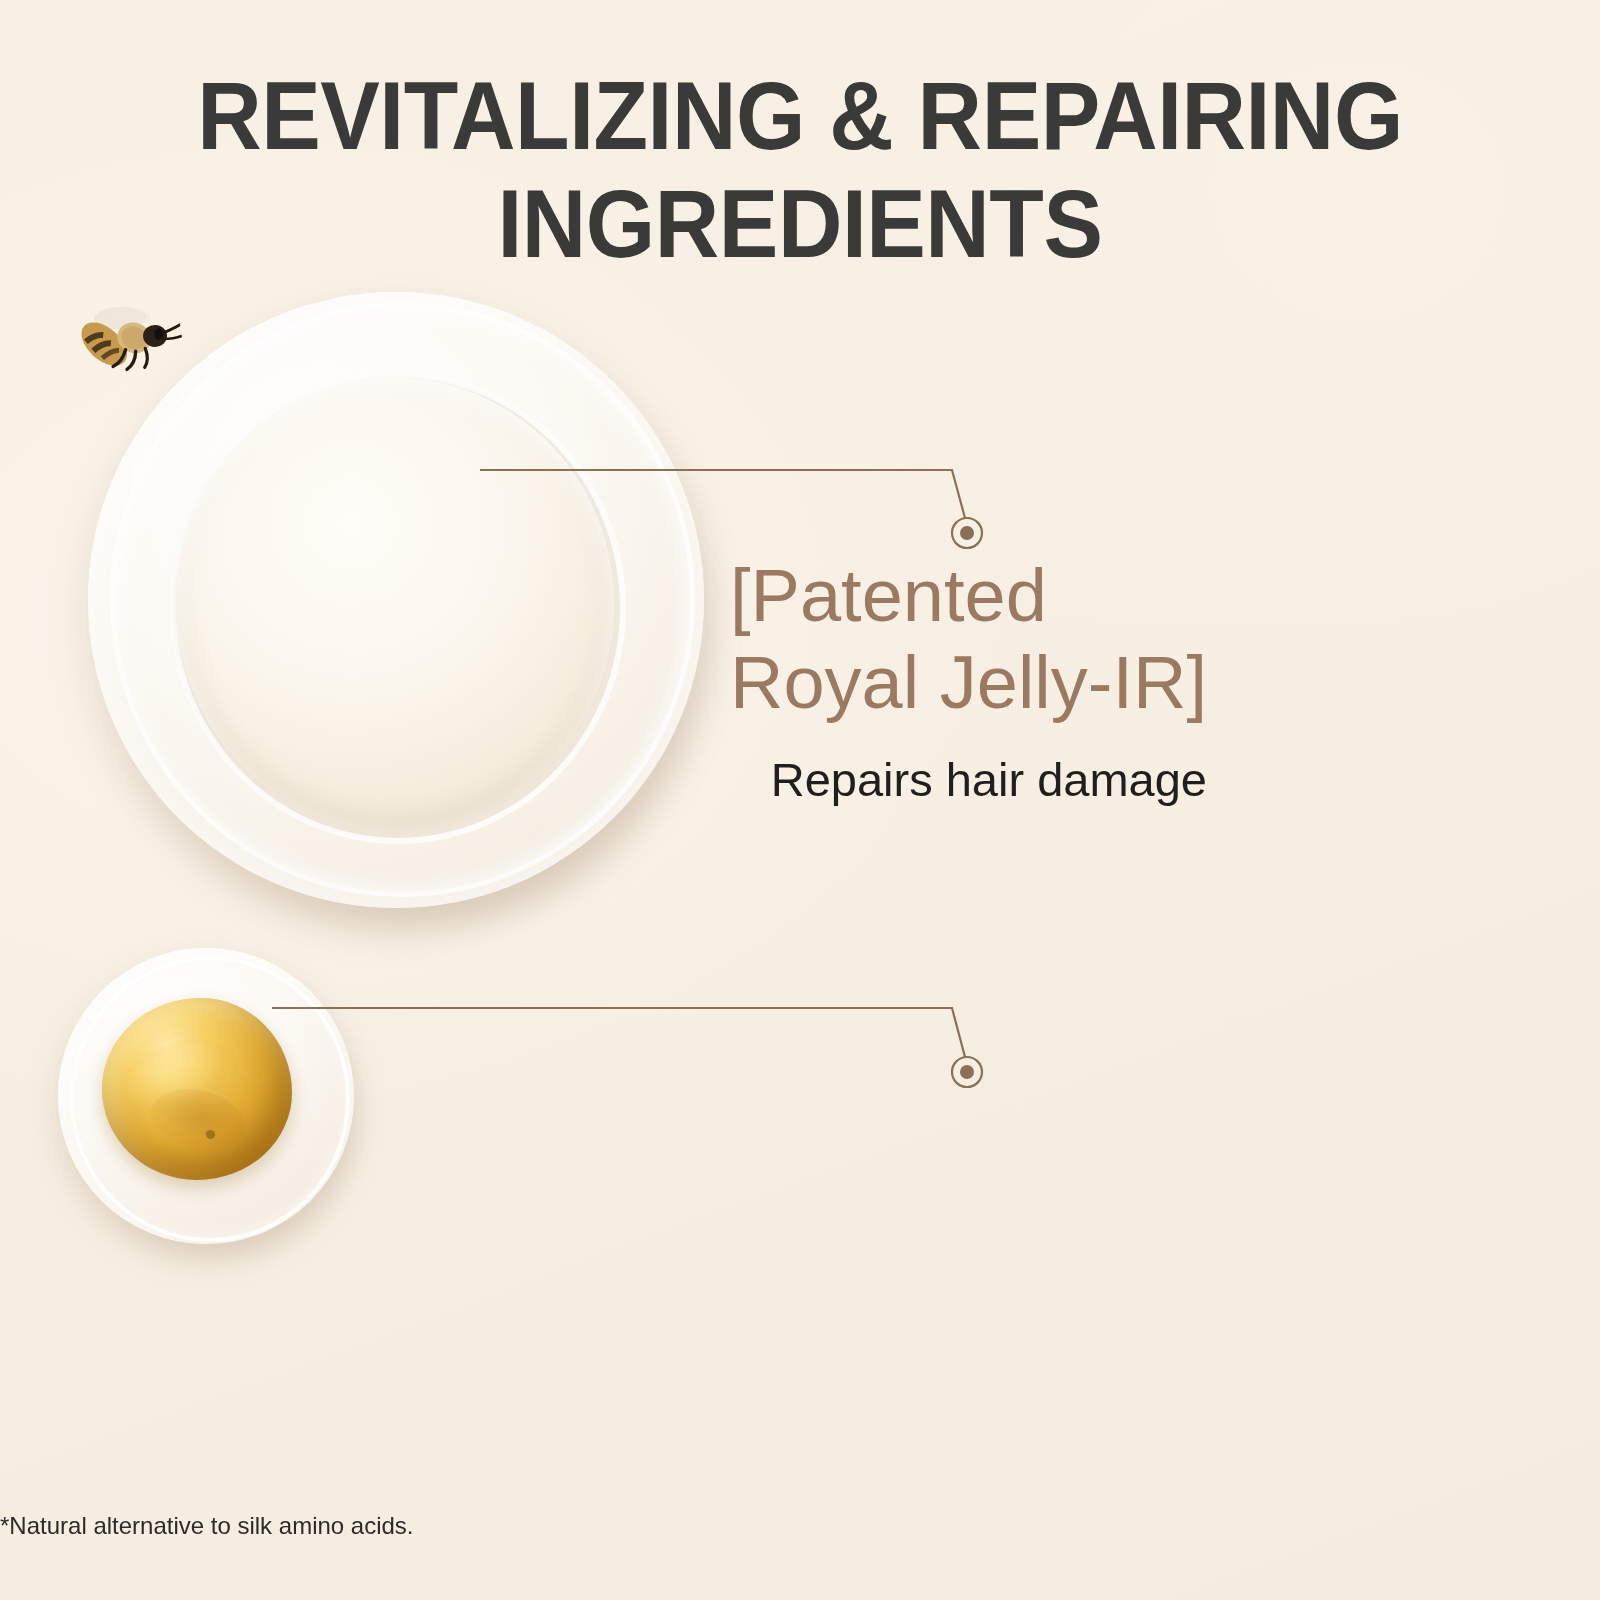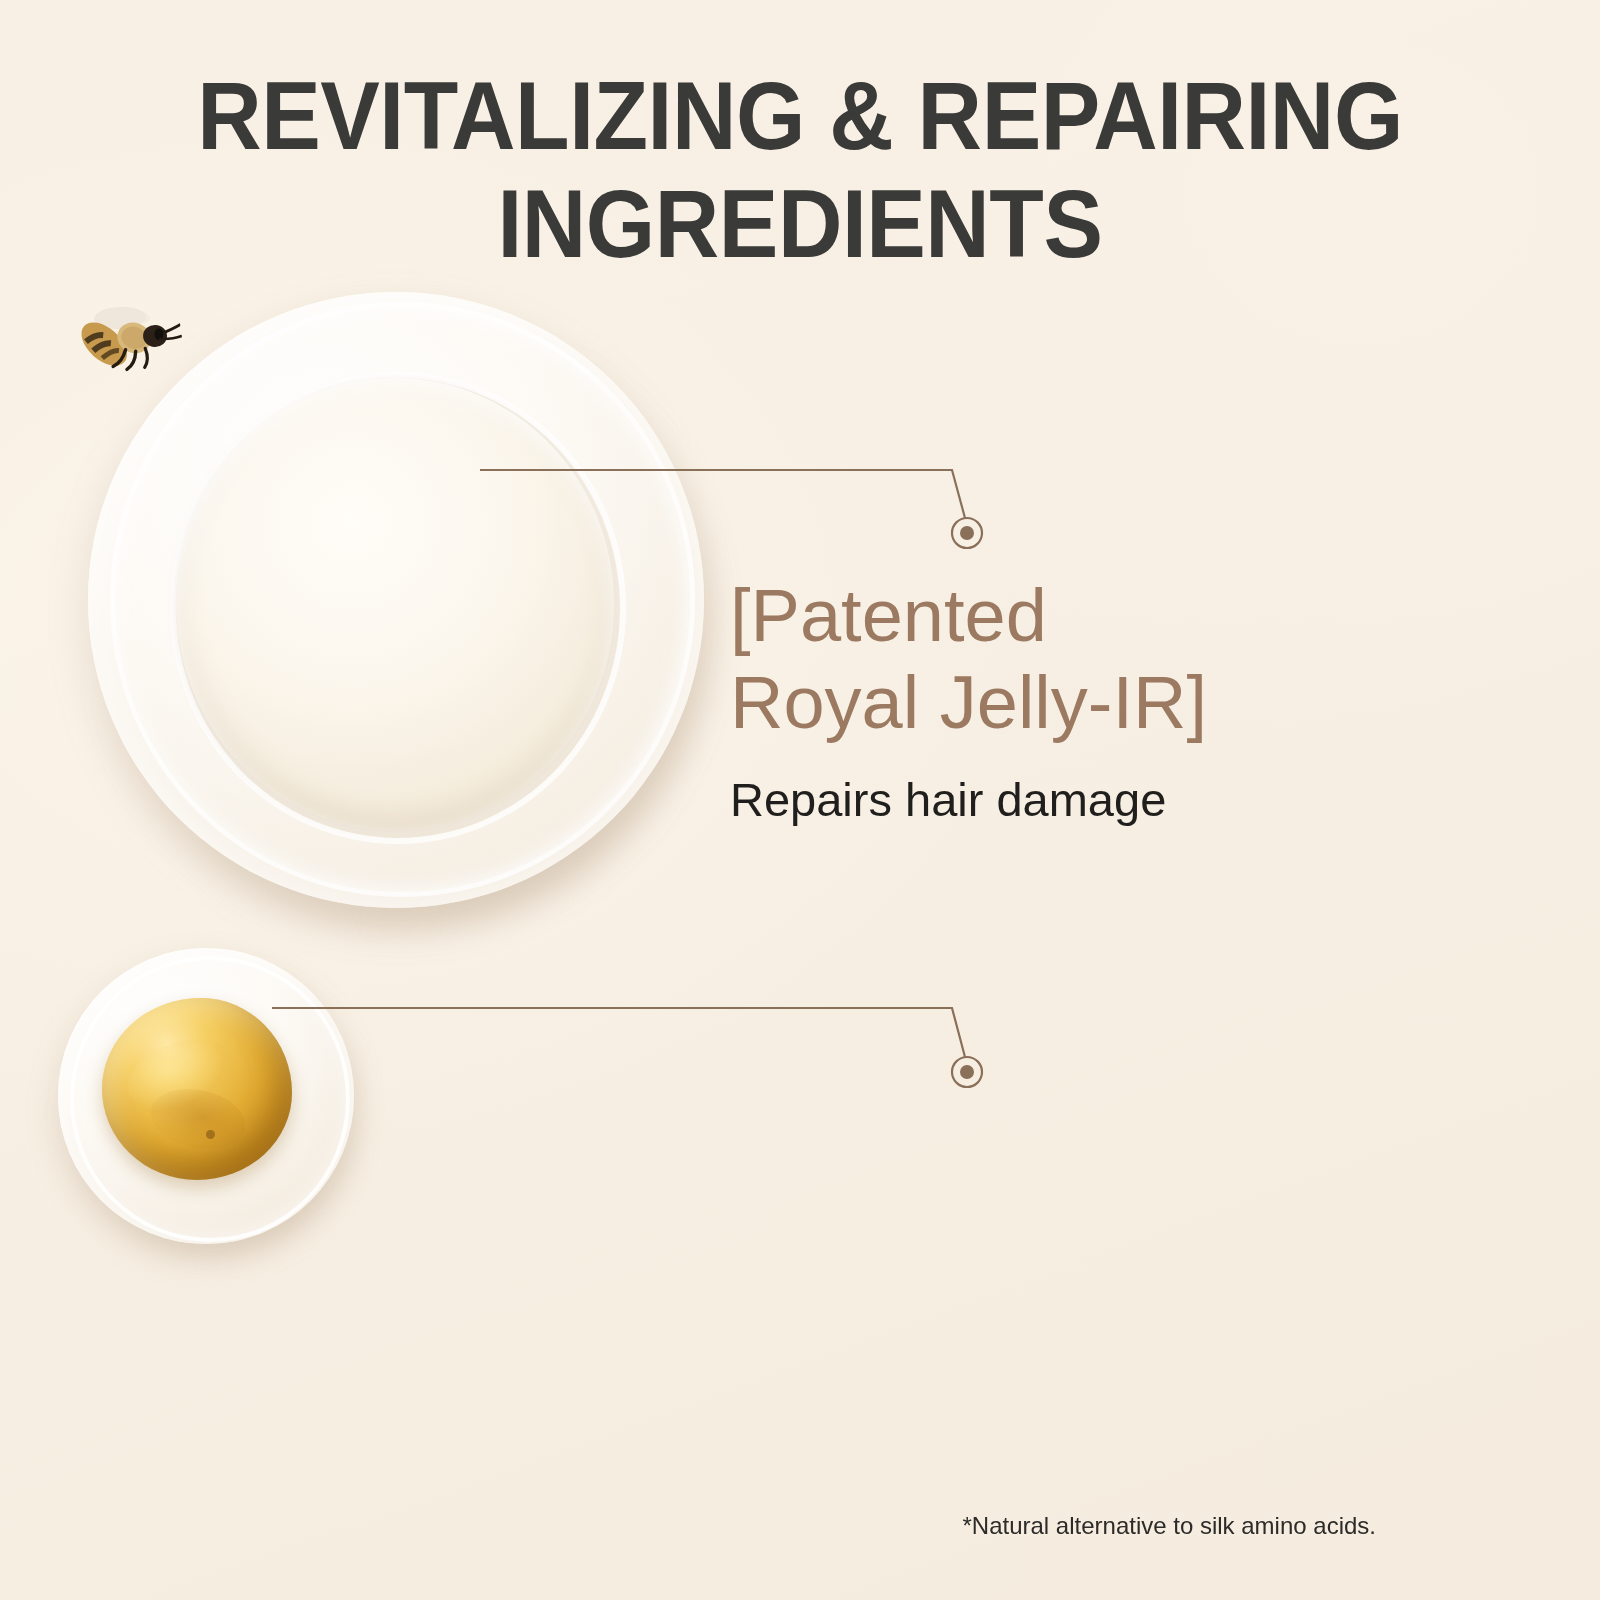--- a/index.html
+++ b/index.html
@@ -191,48 +191,49 @@
     height: 9px;
     border-radius: 50%;
     background: rgba(120,78,16,0.55);
   }
 
   
   .callout { position: absolute; left: 0; top: 0; width: 1600px; height: 1600px; pointer-events: none; }
 
   
   .block { position: absolute; left: 730px; }
-  .block-1 { top: 552px; margin-top: 20px; }
+  .block-1 { top: 552px; }
   .block-2 { top: 1088px; }
 
   .head {
     font-family: "Liberation Sans", sans-serif;
     font-weight: 400;
     font-size: 74px;
     line-height: 1.18;
     color: #9b7a61;
     letter-spacing: 0px;
     white-space: pre-line;
   }
   .sub {
     font-family: "Liberation Sans", sans-serif;
     font-weight: 400;
     font-size: 47px;
     line-height: 1.22;
     color: #201f1d;
     margin-top: 24px;
     white-space: pre-line;
+    text-align: right;
   }
 
   .footnote {
     position: absolute;
     left: 0;
     top: 1512px;
     width: 1376px;
-    text-align: right;
+    text-align: left;
     font-family: "Liberation Sans", sans-serif;
     font-size: 24px;
     color: #2c2b29;
   }
 </style>
 </head>
 <body>
 
 <div id="canvas">
 

